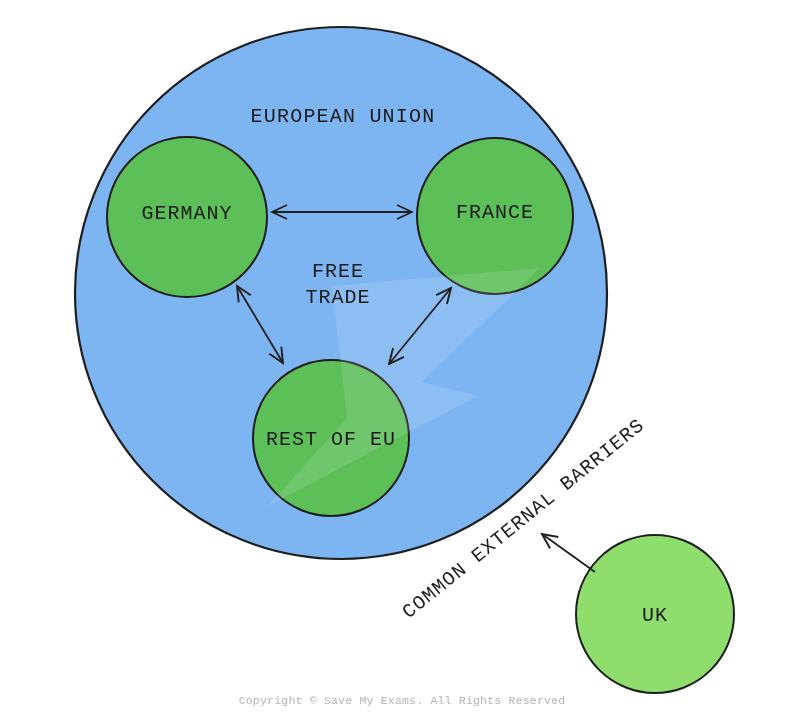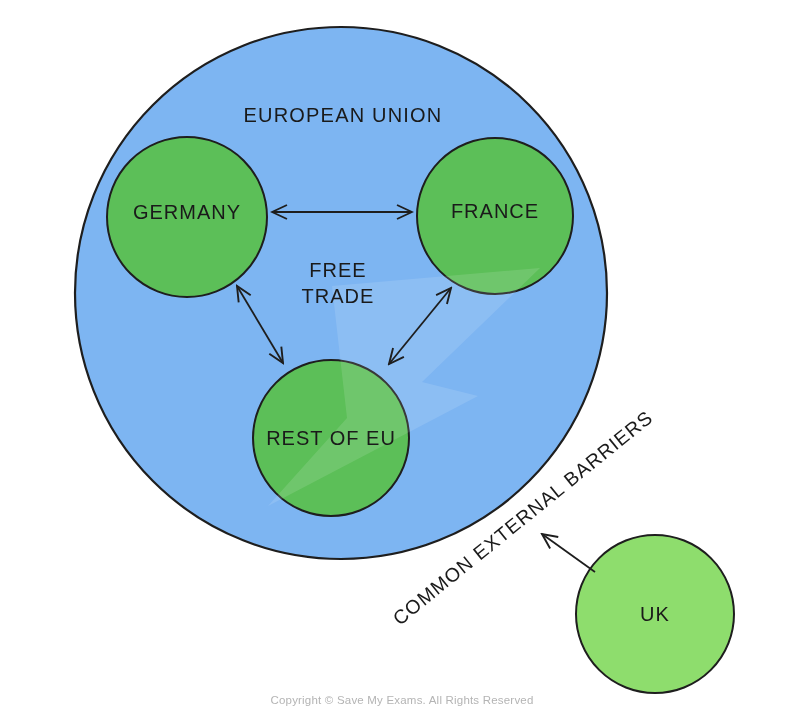--- a/index.html
+++ b/index.html
@@ -6,21 +6,21 @@
     margin: 0;
     padding: 0;
     background: #ffffff;
   }
   .stage {
     position: relative;
     width: 800px;
     height: 721px;
     background: #ffffff;
     overflow: hidden;
-    font-family: Liberation Sans, sans-serif;
+    font-family: Liberation Mono, monospace;
   }
   svg { display: block; }
 
   .eu-circle {
     fill: #7db5f2;
     stroke: #1e1e1e;
     stroke-width: 2.2;
   }
   .member-circle {
     fill: #5cbf58;

